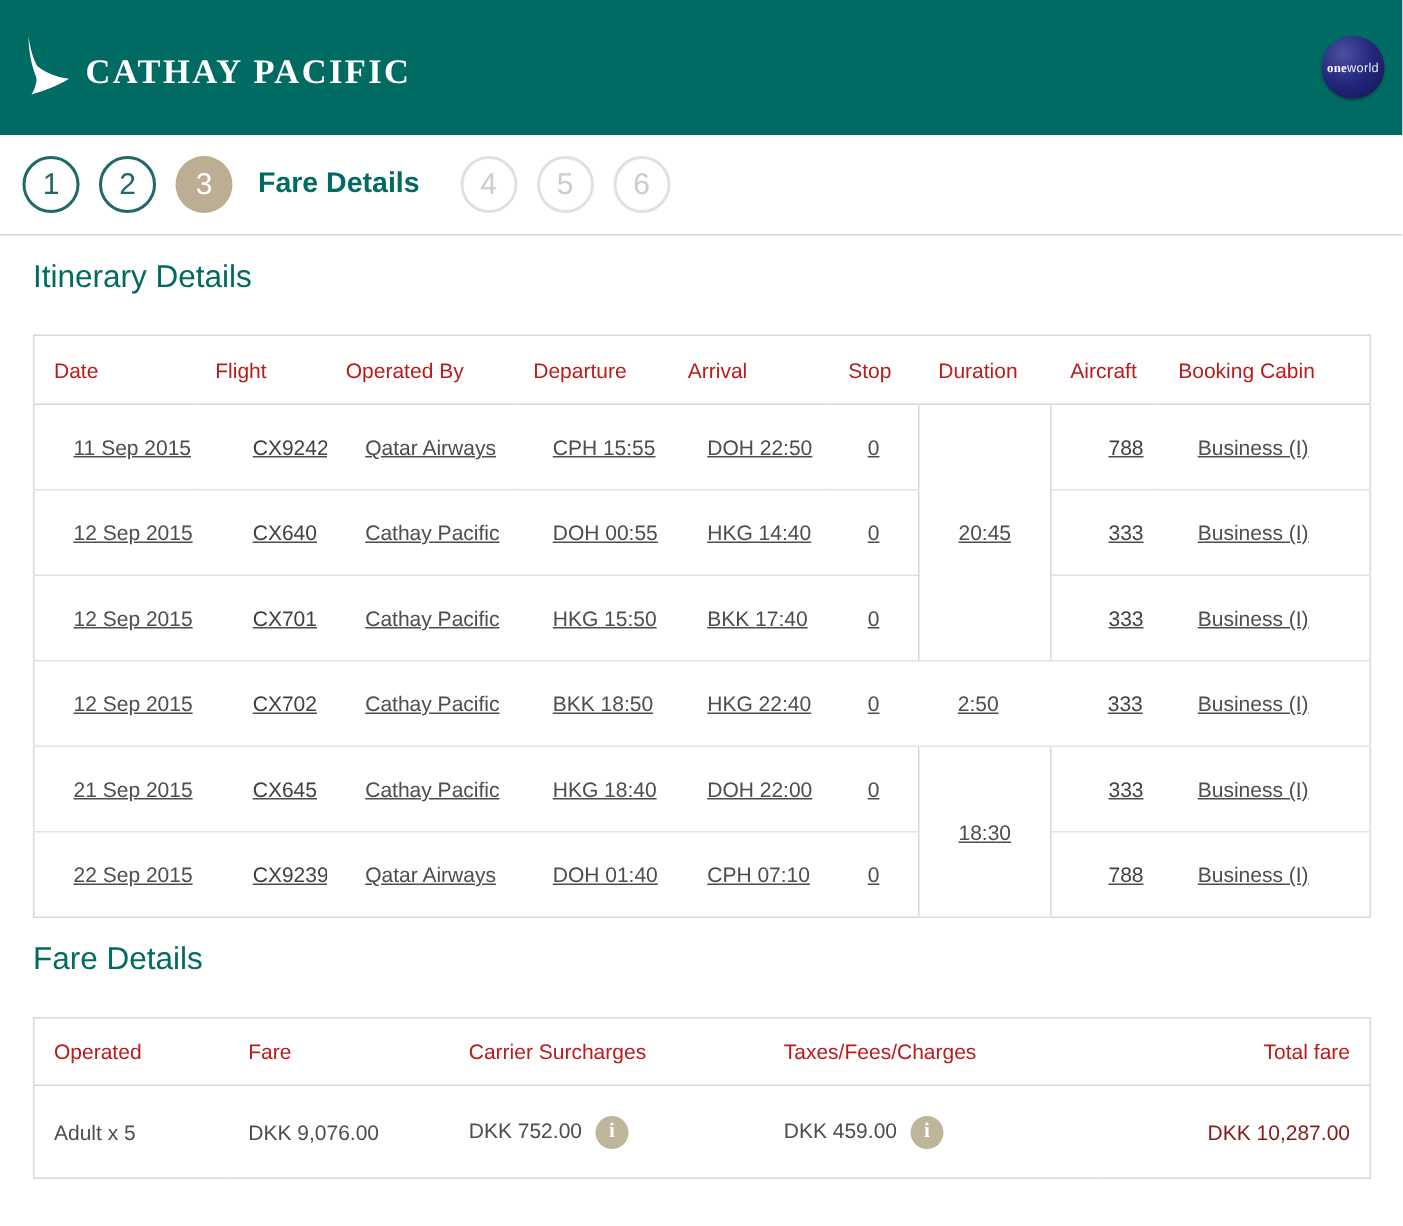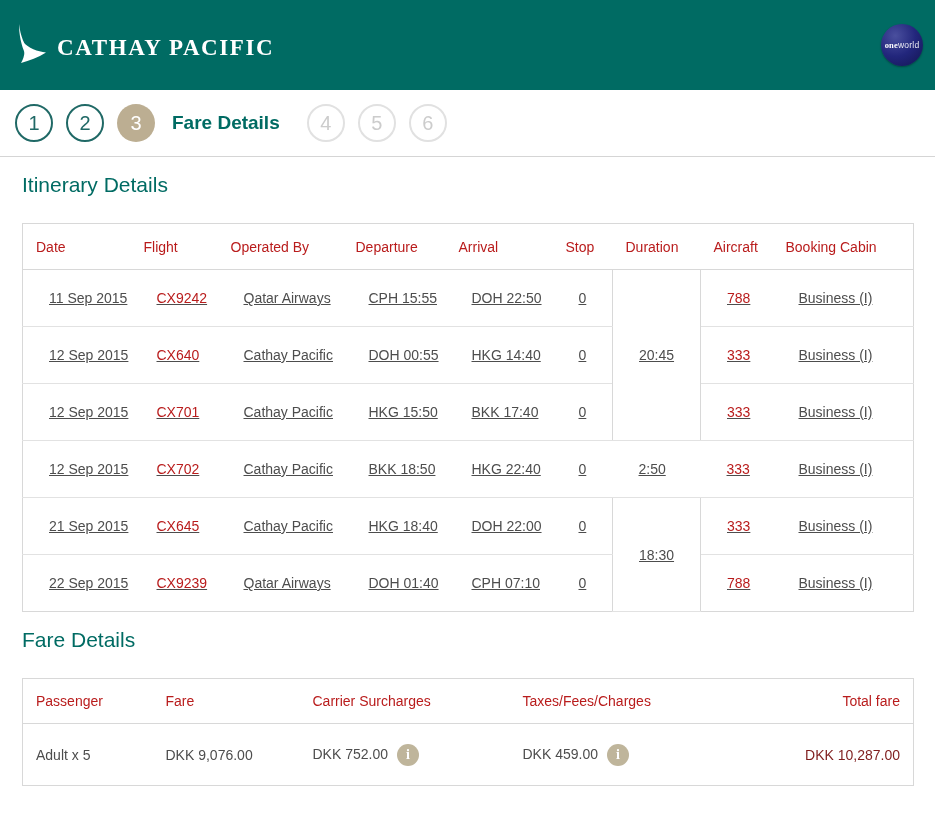--- a/index.html
+++ b/index.html
@@ -113,21 +113,21 @@
     border-bottom: 1px solid #e2e2e2;
     white-space: nowrap;
     overflow: hidden;
     text-decoration: underline;
   }
   .itin tr:last-child td { border-bottom: none; }
   td.dur-merged {
     border-left: 1px solid #d8d8d8;
     border-right: 1px solid #d8d8d8;
   }
-  a.tbl-link { color: #b91c1c; text-decoration: none; cursor: pointer; }
+  a.tbl-link { color: #404040; text-decoration: none; cursor: pointer; margin-left: 12px; }
 
   .fare th { height: 45px; border-bottom: 1px solid #d8d8d8; }
   .fare td { height: 62px; padding-left: 13px; white-space: nowrap; }
   .al-right { text-align: right; padding-right: 13px !important; }
   .total-cell { font-weight: 400; color: #7f1d1d; }
 
   .info-icon {
     display: inline-flex;
     align-items: center;
     justify-content: center;
@@ -273,21 +273,21 @@
   <table class="data-table fare">
     <colgroup>
       <col style="width:130px">
         <col style="width:147px">
         <col style="width:210px">
       <col style="width:221px">
         <col style="width:183px">
     </colgroup>
     <thead>
       <tr>
-        <th>Passenger</th>
+        <th>Operated</th>
         <th>Fare</th>
         <th>Carrier Surcharges</th>
         <th>Taxes/Fees/Charges</th>
         <th class="al-right">Total fare</th>
       </tr>
     </thead>
     <tbody>
       <tr>
         <td>Adult x 5</td>
         <td>DKK 9,076.00</td>

